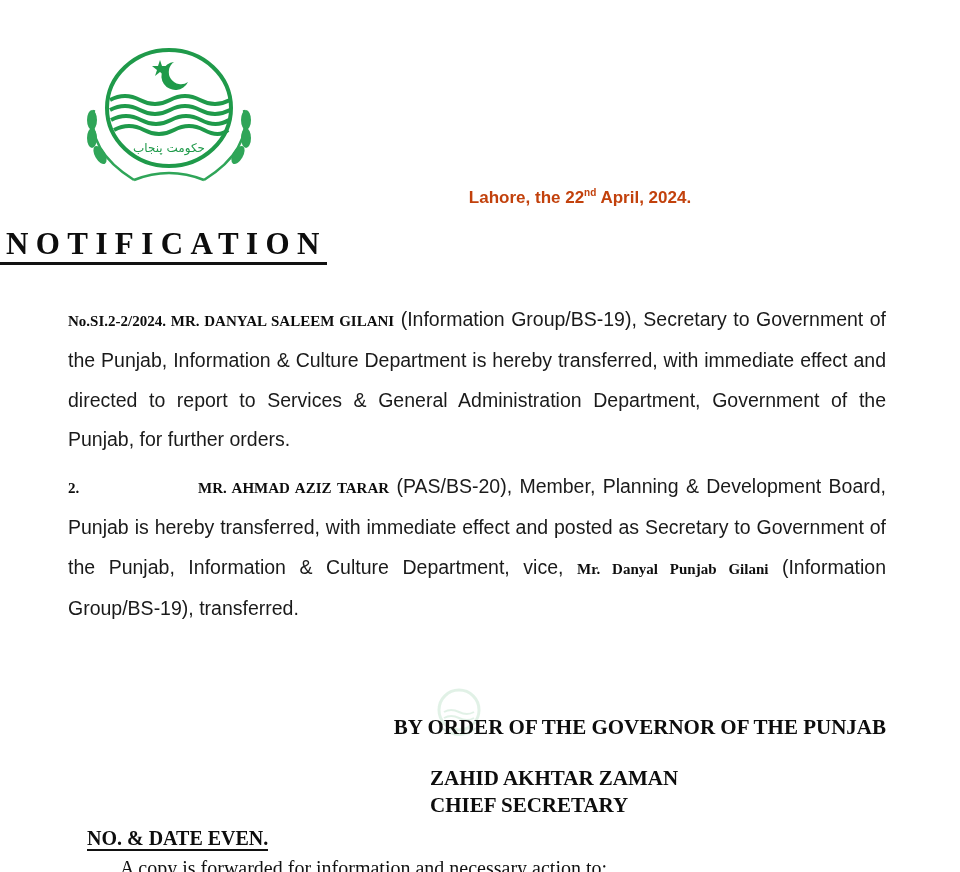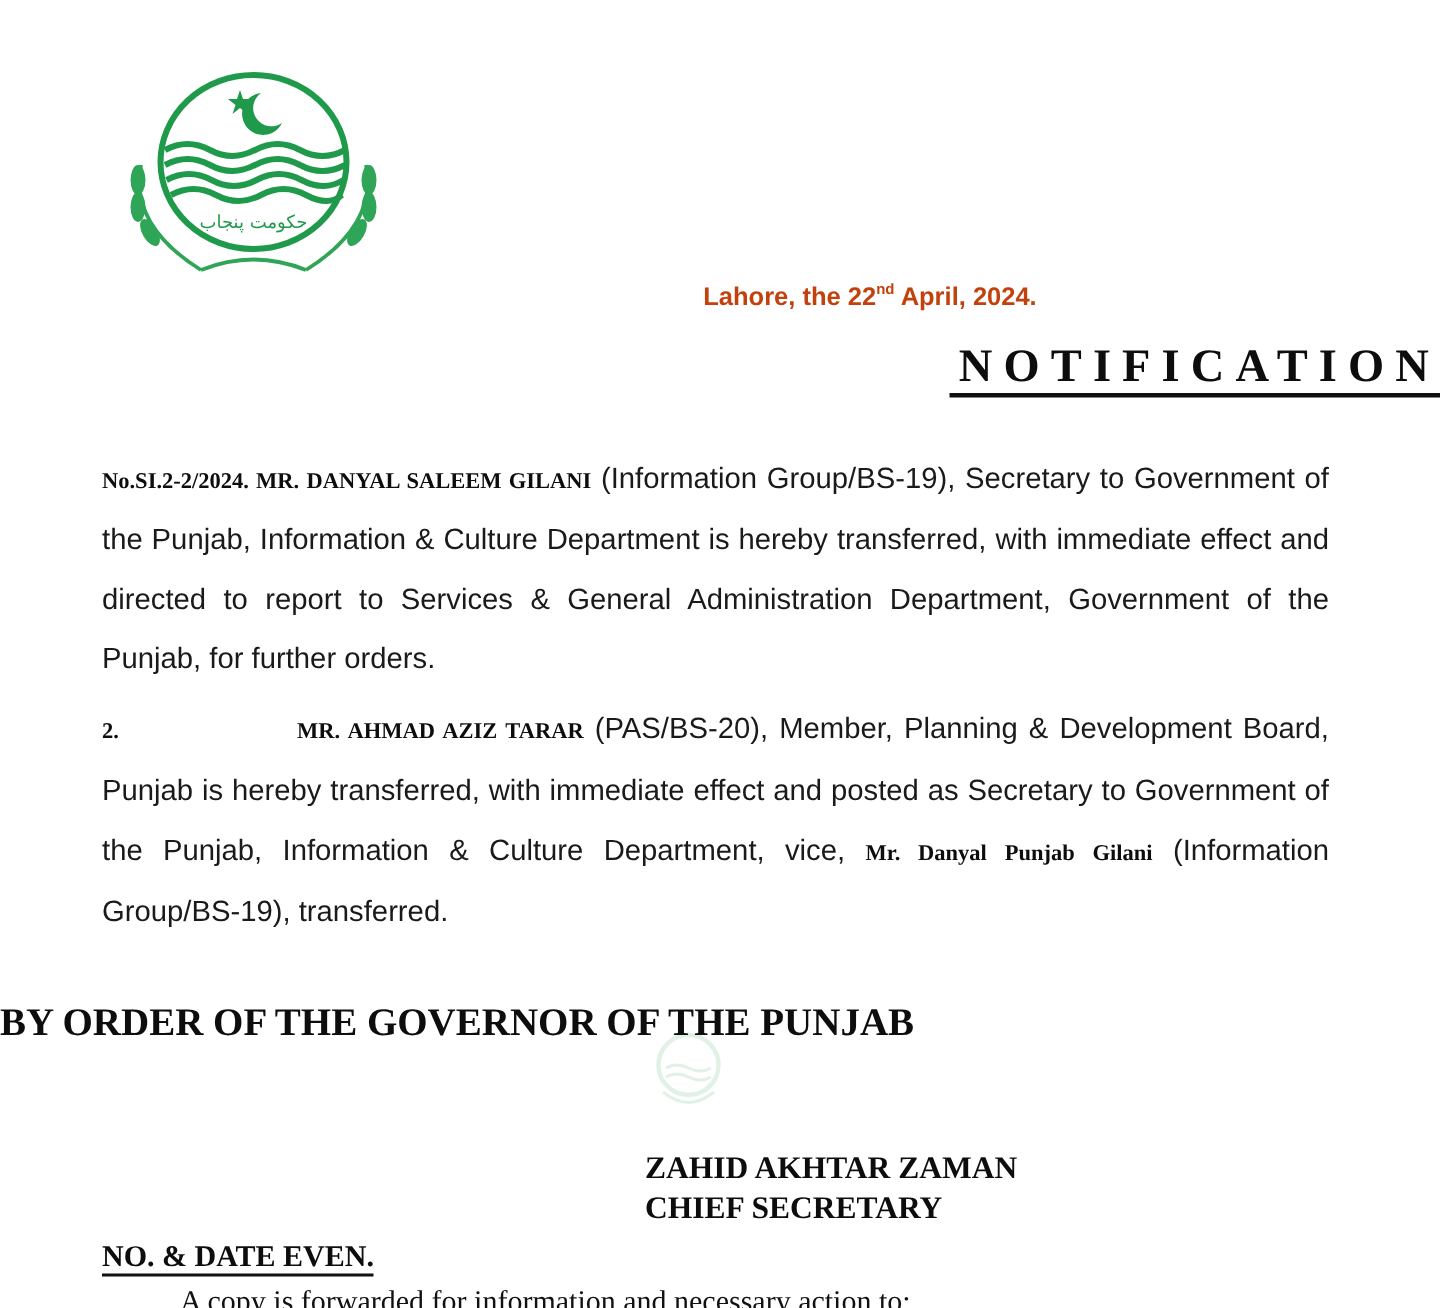--- a/index.html
+++ b/index.html
@@ -17,50 +17,50 @@
     font-size: 21.5px; line-height: 33.5px; color: #0d0d0d; letter-spacing: 0.3px;
   }
   .dateline {
     position: absolute; left: 300px; width: 560px; top: 188px;
     text-align: center;
     font-family: "Liberation Sans", sans-serif; font-weight: 700;
     font-size: 17px; color: #c2410c;
   }
   .dateline sup { font-size: 10px; vertical-align: 7px; line-height: 0; }
   .title {
-    position: absolute; left: 0; width: 960px; top: 226px; text-align: right;
+    position: absolute; left: 0; width: 960px; top: 226px; text-align: left;
     font-family: "Liberation Serif", serif; font-weight: 700;
     font-size: 31px; letter-spacing: 7.4px; color: #0d0d0d;
   }
   .title span { border-bottom: 3px solid #111; padding-bottom: 1px; padding-left: 6px; }
   .para {
     position: absolute; left: 68px; width: 818px;
     font-family: "Liberation Sans", sans-serif; font-size: 19.5px;
     line-height: 39.3px; color: #1a1a1a; text-align: justify;
     font-stretch: condensed;
   }
   .para b { font-family: "Liberation Serif", serif; font-weight: 700; font-size: 15px; color: #0d0d0d; }
   .p1 { top: 300px; }
   .p2 { top: 467px; }
   .p2 .num { display: inline-block; width: 130px; }
   .order {
-    position: absolute; left: 0; right: 74px; top: 667px; 
-    font-family: "Liberation Serif", serif; font-weight: 700; font-size: 26px; color: #0d0d0d;
+    position: absolute; left: 0; right: 74px; top: 715px; text-align: right;
+    font-family: "Liberation Serif", serif; font-weight: 700; font-size: 21px; color: #0d0d0d;
   }
   .watermark { position: absolute; left: 432px; top: 684px; width: 54px; height: 56px; opacity: 0.13; }
   .signer {
     position: absolute; left: 430px; width: 355px; top: 765px; text-align: left;
     font-family: "Liberation Serif", serif; font-weight: 700; font-size: 21px;
     line-height: 27px; color: #0d0d0d;
   }
   .even {
     position: absolute; left: 68px; top: 827px;
     font-family: "Liberation Serif", serif; font-weight: 700; font-size: 20px; color: #0d0d0d;
   }
-  .even span { border-bottom: 2px solid #111; }
+  .even span { border-bottom: 2px solid #111; margin-left: 19px; }
   .copy {
     position: absolute; left: 120px; top: 857px;
     font-family: "Liberation Serif", serif; font-size: 20px; color: #111;
     white-space: nowrap;
   }
 </style>
 </head>
 <body>
 
 <div class="page">

